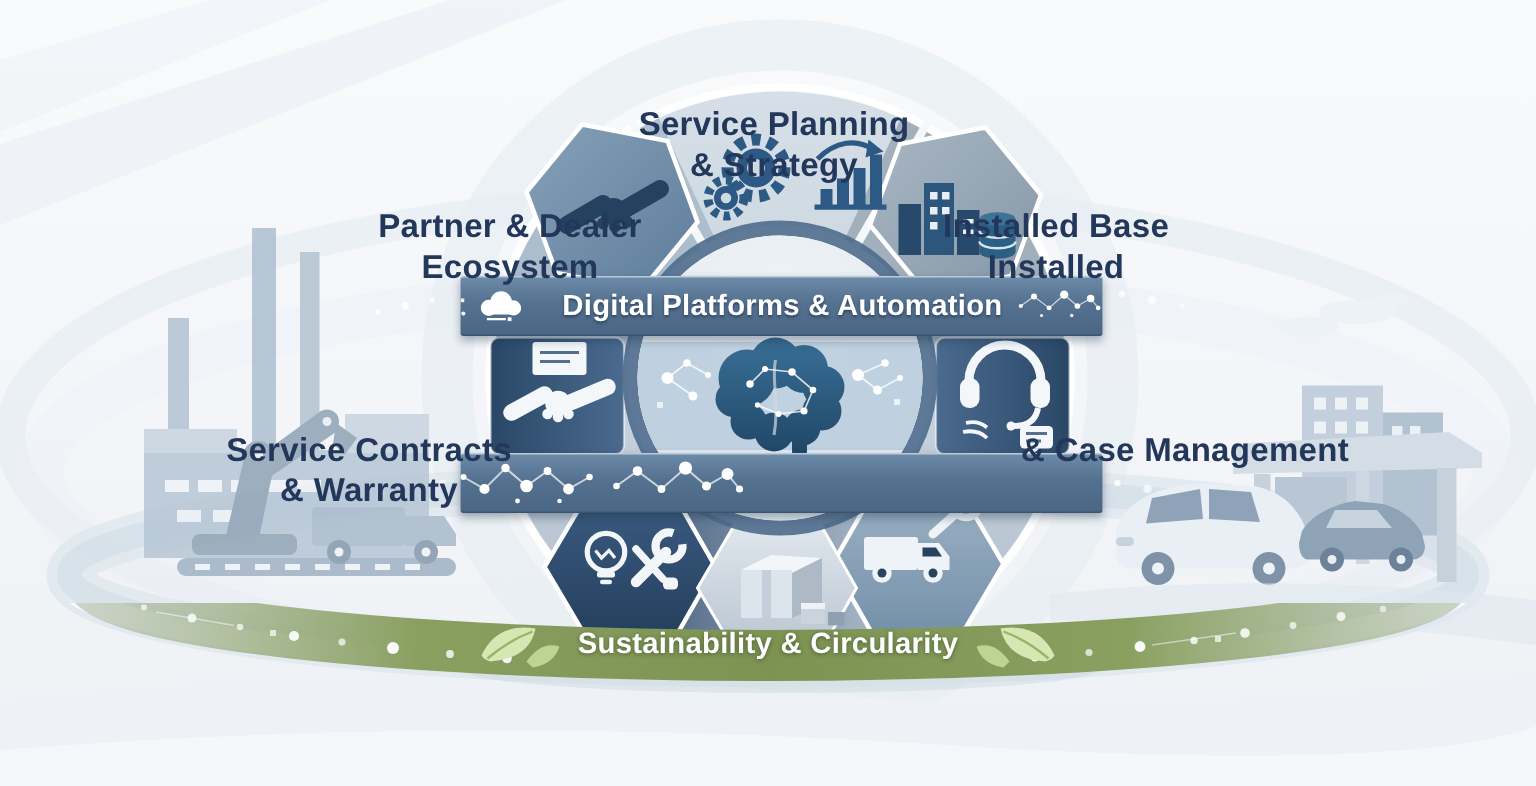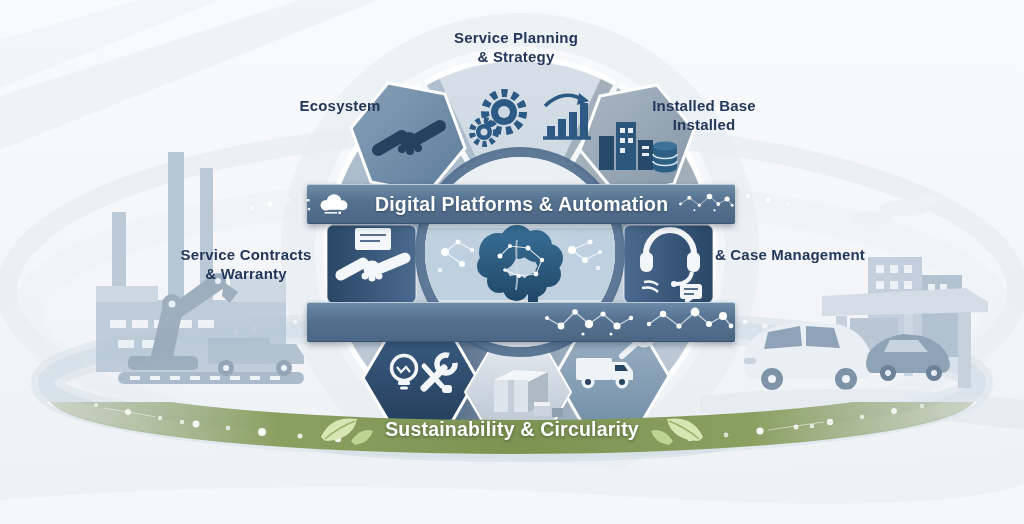--- a/index.html
+++ b/index.html
@@ -1,24 +1,24 @@
 <!DOCTYPE html>
 <html><head>
 <meta charset="utf-8">
 <style>
   html,body{margin:0;padding:0;background:#e9ecf0;}
   .stage{position:relative;width:1024px;height:524px;overflow:hidden;
          font-family:"Liberation Sans",sans-serif;
          background:linear-gradient(180deg,#f8fafc 0%,#f3f5f8 55%,#eef1f5 100%);}
   .stage svg.scene{position:absolute;left:0;top:0;}
-  .lbl{position:absolute;color:#23375b;font-weight:700;font-size:15px;line-height:1.24;
-       text-align:center;letter-spacing:.2px;}
+  .lbl{position:absolute;color:#23375b;font-weight:700;font-size:22px;line-height:1.24;
+       text-align:center;letter-spacing:.2px;margin-top:40px;}
   .lbl span{display:block;}
   .banner{position:absolute;left:307px;width:428px;height:40px;display:flex;align-items:center;
-          justify-content:flex-end;gap:10px;border-radius:2px;
+          justify-content:flex-start;gap:10px;border-radius:2px;
           background:linear-gradient(180deg,#6d8ca9 0%,#54718f 45%,#4a6684 100%);
           box-shadow:0 3px 6px rgba(25,45,70,.35), inset 0 1px 0 rgba(255,255,255,.55),
                      inset 0 -1px 0 rgba(10,30,50,.25);}
   .btxt{color:#fff;font-weight:700;font-size:19.5px;white-space:nowrap;letter-spacing:.2px;
         text-shadow:0 1px 2px rgba(15,35,60,.55);}
   .sustain{position:absolute;left:0;top:409px;width:1024px;height:40px;display:flex;
            align-items:center;justify-content:center;gap:12px;}
   .stxt{color:#fff;font-weight:700;font-size:19.5px;letter-spacing:.2px;
         text-shadow:0 1px 3px rgba(40,60,30,.6);}
 </style>
@@ -506,20 +506,21 @@
       <path d="M36 30 Q 46 16 58 20 Q 54 32 40 34 Z" fill="#bcd591"></path>
     </g>
   </svg>
 </div>
 
 <div class="lbl" style="left:386px;top:29px;width:260px;">
   <span>Service Planning</span>
   <span>&amp; Strategy</span>
 </div>
 <div class="lbl" style="left:222px;top:97px;width:236px;">
+  <span>Partner &amp; Dealer</span>
   <span>Ecosystem</span>
 </div>
 <div class="lbl" style="left:586px;top:97px;width:236px;">
   <span>Installed Base</span>
   <span>Installed</span>
 </div>
 <div class="lbl" style="left:126px;top:246px;width:240px;text-align:center;">
   <span>Service Contracts</span>
   <span>&amp; Warranty</span>
 </div>

